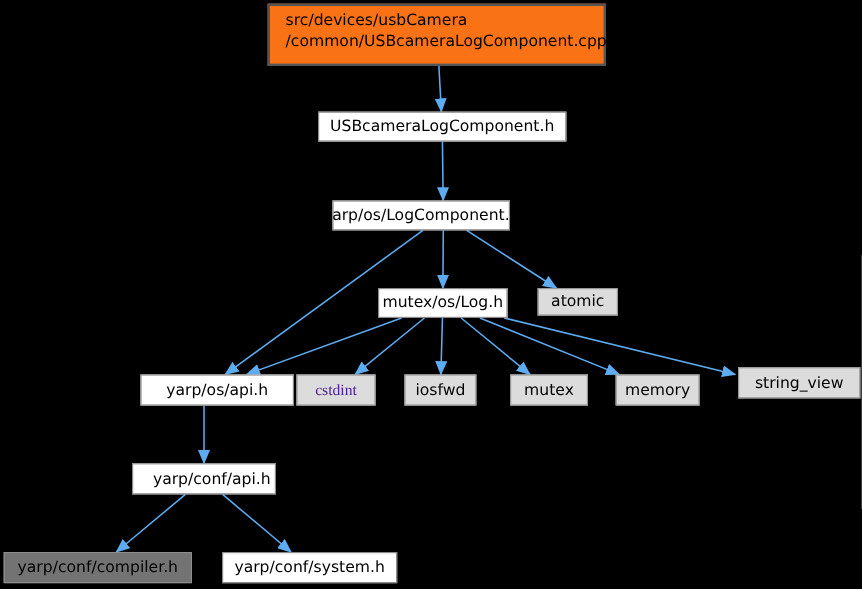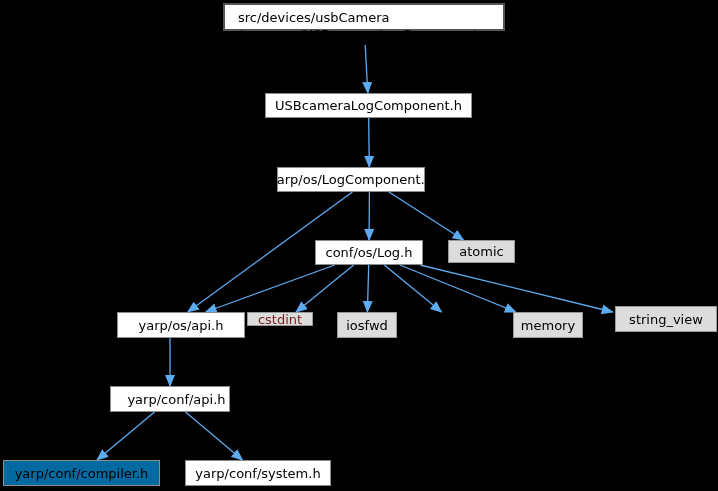--- a/index.html
+++ b/index.html
@@ -56,27 +56,28 @@
       <line x1="353.7" y1="265" x2="296.0" y2="312" stroke="#5dabf0" stroke-width="1.3" marker-end="url(#arrowhead)" data-interactable="false"></line>
       <line x1="368.7" y1="265" x2="367.4" y2="312" stroke="#5dabf0" stroke-width="1.3" marker-end="url(#arrowhead)" data-interactable="false"></line>
       <line x1="384.3" y1="265" x2="441.6" y2="312" stroke="#5dabf0" stroke-width="1.3" marker-end="url(#arrowhead)" data-interactable="false"></line>
       <line x1="399.9" y1="265" x2="515.9" y2="312" stroke="#5dabf0" stroke-width="1.3" marker-end="url(#arrowhead)" data-interactable="false"></line>
       <line x1="420.2" y1="265" x2="612.7" y2="312" stroke="#5dabf0" stroke-width="1.3" marker-end="url(#arrowhead)" data-interactable="false"></line>
       <line x1="170.0" y1="338" x2="170.0" y2="386" stroke="#5dabf0" stroke-width="1.3" marker-end="url(#arrowhead)" data-interactable="false"></line>
       <line x1="154.5" y1="412" x2="97.0" y2="460" stroke="#5dabf0" stroke-width="1.3" marker-end="url(#arrowhead)" data-interactable="false"></line>
       <line x1="185.5" y1="412" x2="242.5" y2="460" stroke="#5dabf0" stroke-width="1.3" marker-end="url(#arrowhead)" data-interactable="false"></line>
     </svg>
 
-  <div class="node node--root" data-interactable="false" style="left: 223px; top: 3px; width: 282px; height: 28px; background: #ffffff; border-color: rgb(85, 85, 85); color: rgb(0, 0, 0);">src/devices/usbCamera
+  <div class="node node--root" data-interactable="false" style="left: 223px; top: 3px; width: 282px; height: 52px; background: #f97316; border-color: rgb(85, 85, 85); color: rgb(0, 0, 0);">src/devices/usbCamera
 /common/USBcameraLogComponent.cpp</div>
   <div class="node node--header" data-interactable="true" style="left: 265px; top: 93px; width: 207px; height: 25px; background: rgb(255, 255, 255); border-color: rgb(140, 140, 140); color: rgb(0, 0, 0);">USBcameraLogComponent.h</div>
   <div class="node node--header" data-interactable="true" style="left: 277px; top: 167px; width: 148px; height: 25px; background: rgb(255, 255, 255); border-color: rgb(140, 140, 140); color: rgb(0, 0, 0);">yarp/os/LogComponent.h</div>
-  <div class="node node--header" data-interactable="true" style="left: 315px; top: 240px; width: 108px; height: 25px; background: rgb(255, 255, 255); border-color: rgb(140, 140, 140); color: rgb(0, 0, 0);">conf/os/Log.h</div>
+  <div class="node node--header" data-interactable="true" style="left: 315px; top: 240px; width: 108px; height: 25px; background: rgb(255, 255, 255); border-color: rgb(140, 140, 140); color: rgb(0, 0, 0);">mutex/os/Log.h</div>
   <div class="node node--system" data-interactable="false" style="left: 448px; top: 240px; width: 67px; height: 23px; background: rgb(220, 220, 220); border-color: rgb(152, 152, 152); color: rgb(0, 0, 0);">atomic</div>
   <div class="node node--header" data-interactable="true" style="left: 117px; top: 312px; width: 128px; height: 26px; background: rgb(255, 255, 255); border-color: rgb(140, 140, 140); color: rgb(0, 0, 0);">yarp/os/api.h</div>
-  <div class="node node--system" data-interactable="false" style="left: 247px; top: 312px; width: 66px; height: 14px; background: rgb(220, 220, 220); border-color: rgb(152, 152, 152); color: #7f1d1d;">cstdint</div>
+  <div class="node node--system" data-interactable="false" style="left: 247px; top: 312px; width: 66px; height: 26px; background: rgb(220, 220, 220); border-color: rgb(152, 152, 152); color: #4c1d95; font-family: Liberation Serif, serif;">cstdint</div>
   <div class="node node--system" data-interactable="false" style="left: 337px; top: 312px; width: 60px; height: 26px; background: rgb(220, 220, 220); border-color: rgb(152, 152, 152); color: rgb(0, 0, 0);">iosfwd</div>
+  <div class="node node--system" data-interactable="false" style="left: 425px; top: 312px; width: 65px; height: 26px; background: rgb(220, 220, 220); border-color: rgb(152, 152, 152); color: rgb(0, 0, 0);">mutex</div>
   <div class="node node--system" data-interactable="false" style="left: 513px; top: 312px; width: 70px; height: 26px; background: rgb(220, 220, 220); border-color: rgb(152, 152, 152); color: rgb(0, 0, 0);">memory</div>
   <div class="node node--system" data-interactable="false" style="left: 615px; top: 306px; width: 102px; height: 26px; background: rgb(220, 220, 220); border-color: rgb(152, 152, 152); color: rgb(0, 0, 0);">string_view</div>
   <div class="node node--header" data-interactable="true" style="left: 110px; top: 386px; width: 120px; height: 26px; background: rgb(255, 255, 255); border-color: rgb(140, 140, 140); color: rgb(0, 0, 0); padding-left: 13px;">yarp/conf/api.h</div>
-  <div class="node node--header" data-interactable="true" style="left: 3px; top: 460px; width: 157px; height: 26px; background: #0369a1; border-color: rgb(140, 140, 140); color: rgb(0, 0, 0);">yarp/conf/compiler.h</div>
+  <div class="node node--header" data-interactable="true" style="left: 3px; top: 460px; width: 157px; height: 26px; background: #737373; border-color: rgb(140, 140, 140); color: rgb(0, 0, 0);">yarp/conf/compiler.h</div>
   <div class="node node--header" data-interactable="true" style="left: 185px; top: 460px; width: 146px; height: 26px; background: rgb(255, 255, 255); border-color: rgb(140, 140, 140); color: rgb(0, 0, 0);">yarp/conf/system.h</div>
 </div>
 
 </body></html>

